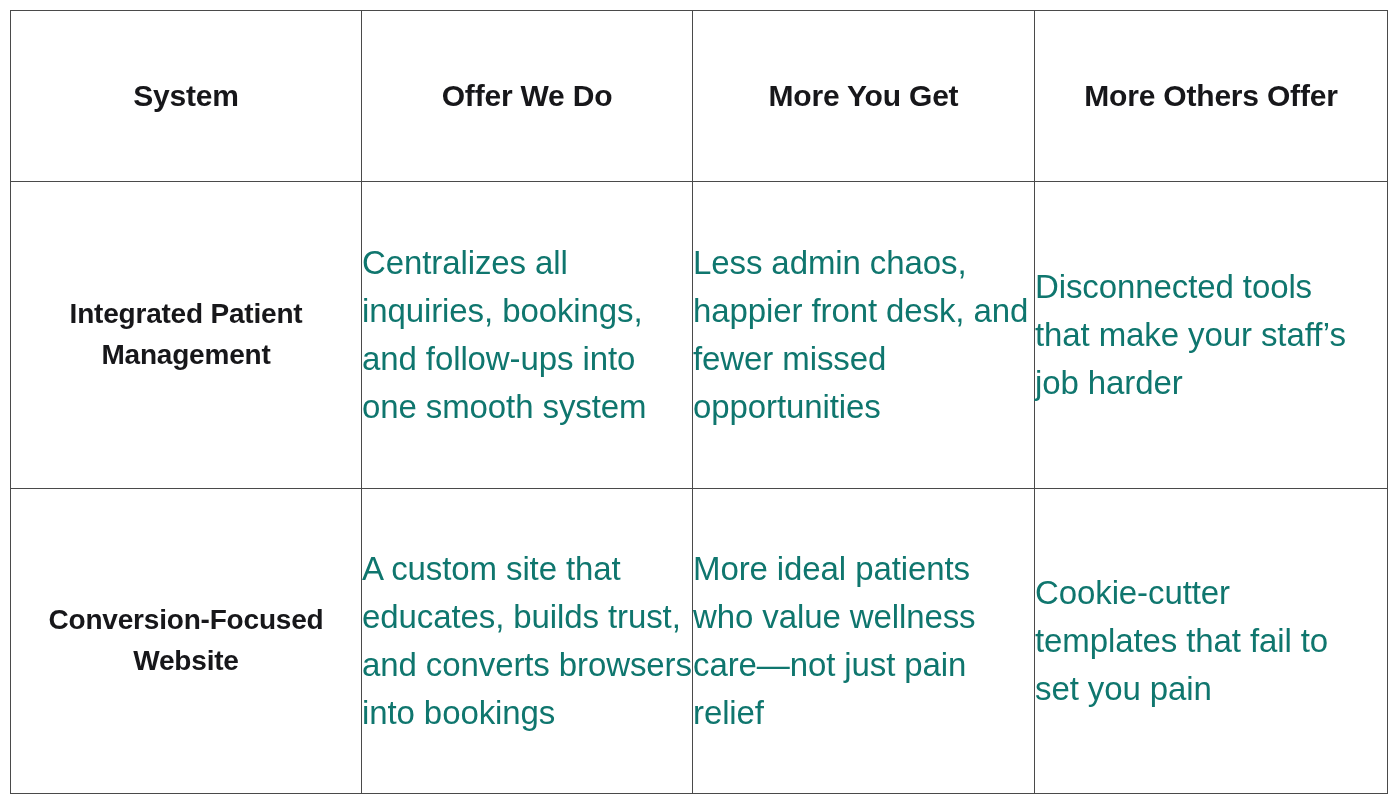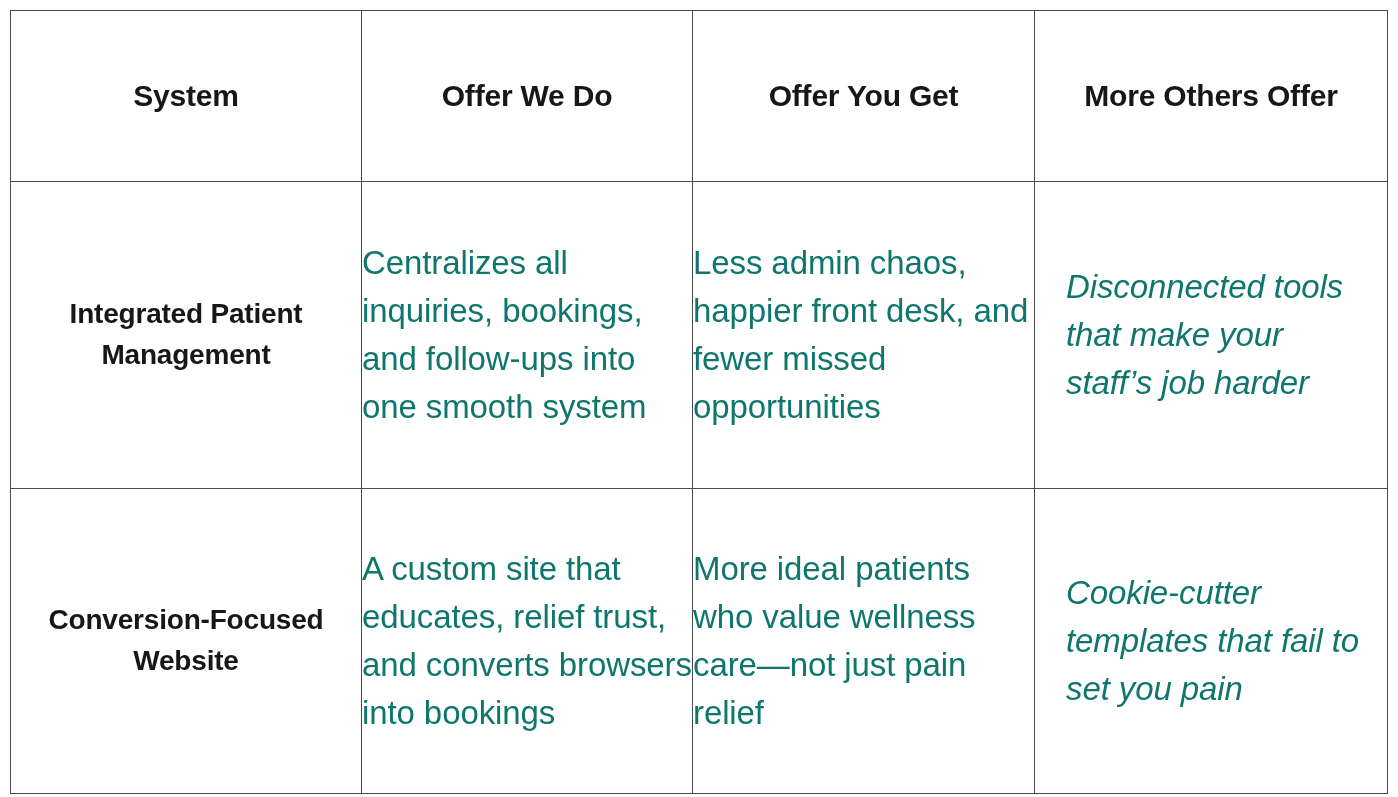--- a/index.html
+++ b/index.html
@@ -78,23 +78,21 @@
     line-height: 1.45;
     color: #17171a;
     letter-spacing: -0.2px;
   }
 
   .cell-text {
     text-align: left;
     padding: 8px 20px 8px 30px;
   }
   .cell-text.wide {
-    padding-left: 31px;
     padding-right: 16px;
-    font-style: italic;
   }
   .body-text {
     display: block;
     font-size: 33px;
     font-weight: 400;
     line-height: 1.45;
     color: #0f766e;
     letter-spacing: -0.1px;
   }
 </style>
@@ -113,21 +111,21 @@
 
     <thead>
       <tr class="head-row">
         <th>
           <span class="head-label">System</span>
         </th>
         <th>
           <span class="head-label">Offer We Do</span>
         </th>
         <th>
-          <span class="head-label">Offer You Get</span>
+          <span class="head-label">More You Get</span>
         </th>
         <th>
           <span class="head-label">More Others Offer</span>
         </th>
       </tr>
     </thead>
 
     <tbody>
 
       <tr class="body-row r1">
@@ -143,21 +141,21 @@
         <td class="cell-text wide">
           <span class="body-text">Disconnected tools that make your staff’s job harder</span>
         </td>
       </tr>
 
       <tr class="body-row r2">
         <td class="cell-system">
           <span class="system-label">Conversion-Focused Website</span>
         </td>
         <td class="cell-text">
-          <span class="body-text">A custom site that educates, relief trust, and converts browsers into bookings</span>
+          <span class="body-text">A custom site that educates, builds trust, and converts browsers into bookings</span>
         </td>
         <td class="cell-text">
           <span class="body-text">More ideal patients who value wellness care—not just pain relief</span>
         </td>
         <td class="cell-text wide">
           <span class="body-text">Cookie-cutter templates that fail to set you pain</span>
         </td>
       </tr>
 
     </tbody>

